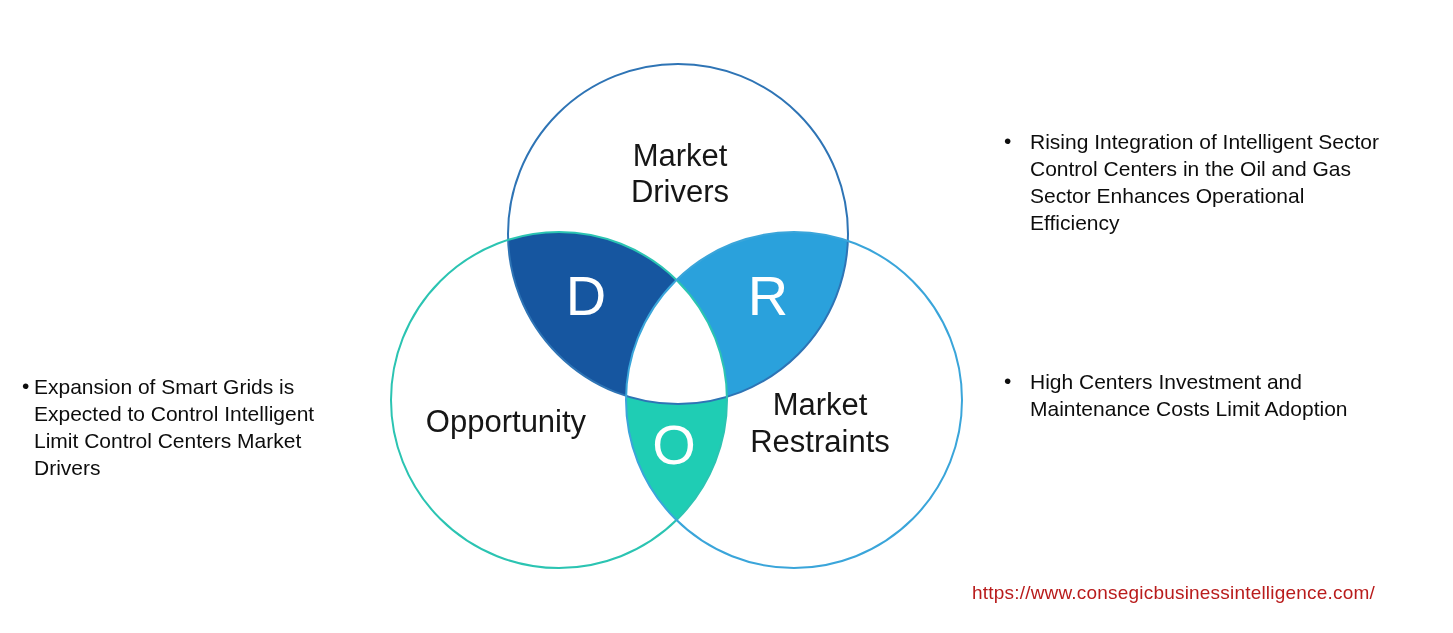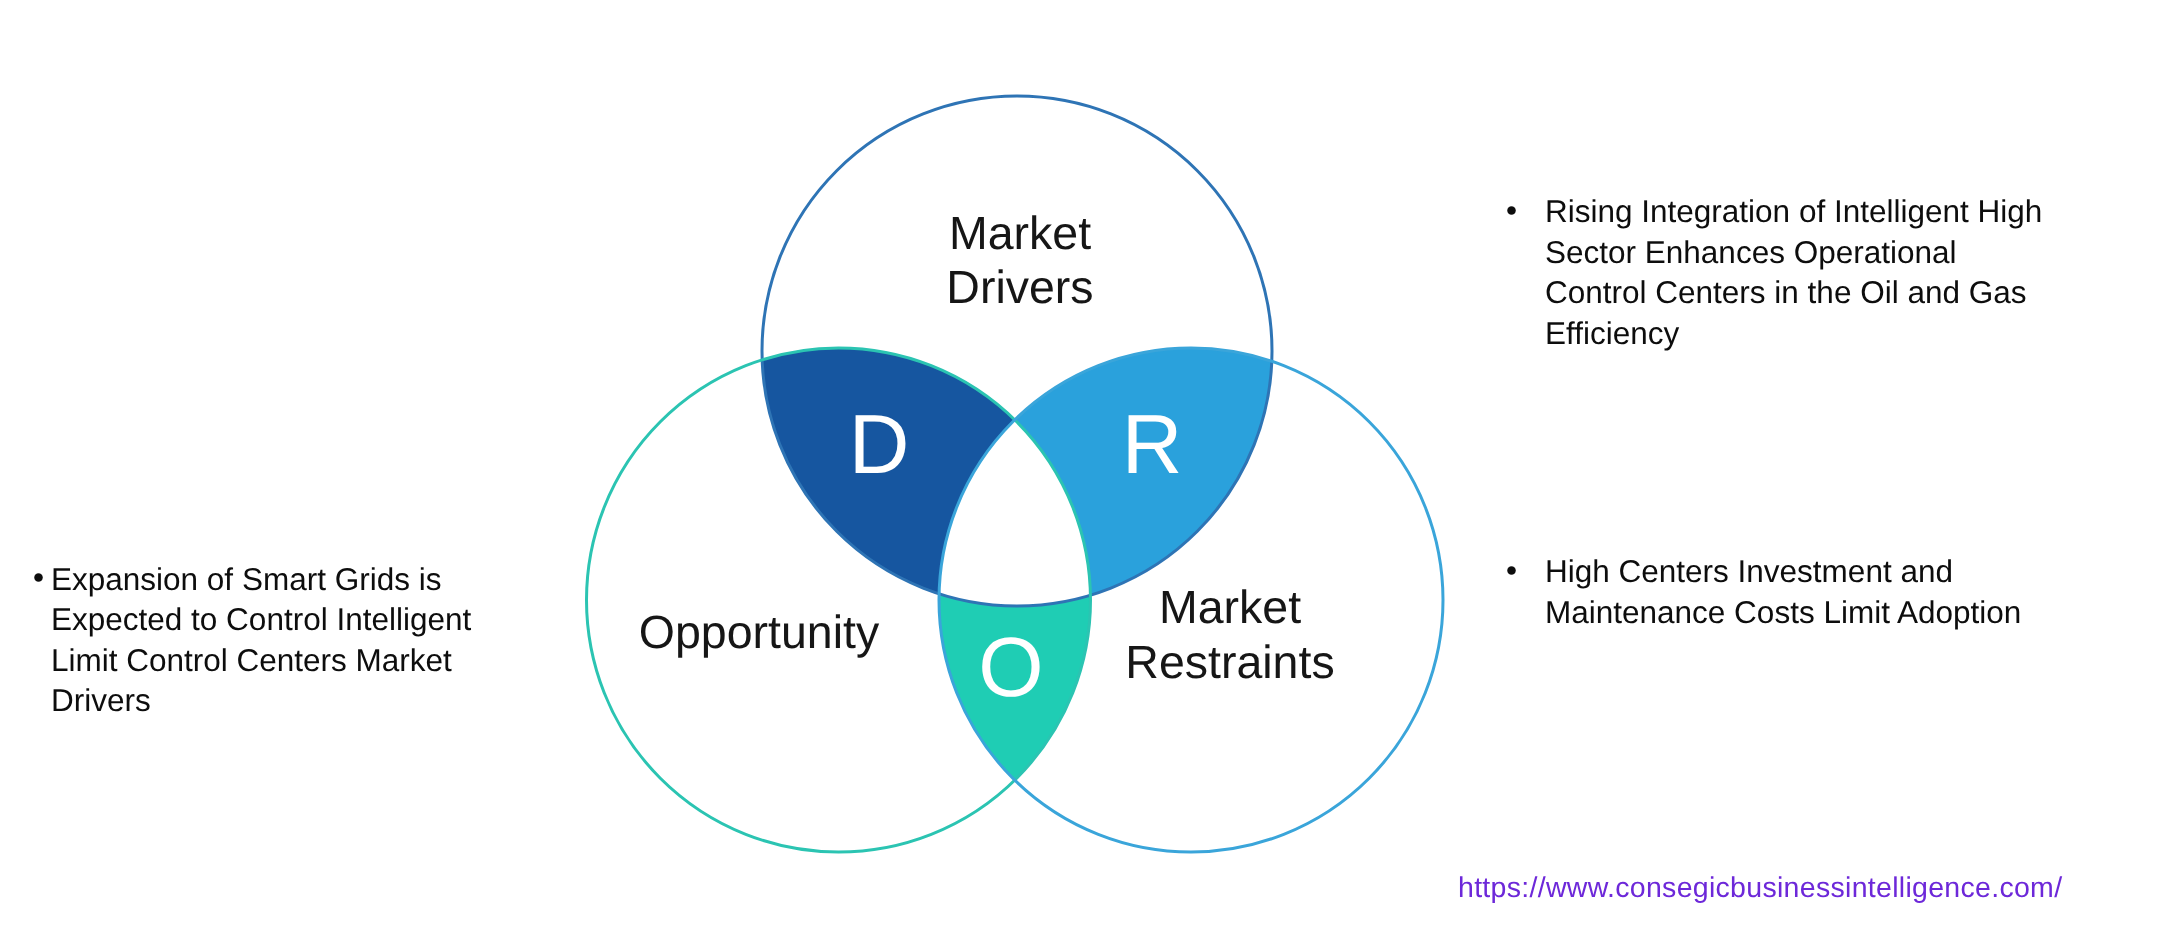--- a/index.html
+++ b/index.html
@@ -47,21 +47,21 @@
   .note-left .bullet { width: 12px; }
   .note-right-top { left: 1004px; top: 128px; width: 430px; }
   .note-right-bottom { left: 1004px; top: 368px; width: 430px; }
   .note-right-top .bullet, .note-right-bottom .bullet { width: 26px; }
   .note-lines { flex: 1 1 auto; }
   .footer-url {
     position: absolute;
     left: 972px;
     top: 582px;
     font-size: 19px;
-    color: #6d28d9;
+    color: #b91c1c;
     letter-spacing: 0.2px;
     white-space: nowrap;
   }
 </style>
 </head>
 <body>
 
 <div class="stage">
 
   <svg class="venn" width="1453" height="633" viewBox="0 0 1453 633">
@@ -106,23 +106,23 @@
       <div>Expansion of Smart Grids is</div>
       <div>Expected to Control Intelligent</div>
       <div>Limit Control Centers Market</div>
       <div>Drivers</div>
     </div>
   </div>
 
   <div class="note note-right-top">
     <span class="bullet">•</span>
     <div class="note-lines">
-      <div>Rising Integration of Intelligent High</div>
+      <div>Rising Integration of Intelligent Sector</div>
+      <div>Control Centers in the Oil and Gas</div>
       <div>Sector Enhances Operational</div>
-      <div>Control Centers in the Oil and Gas</div>
       <div>Efficiency</div>
     </div>
   </div>
 
   <div class="note note-right-bottom">
     <span class="bullet">•</span>
     <div class="note-lines">
       <div>High Centers Investment and</div>
       <div>Maintenance Costs Limit Adoption</div>
     </div>

